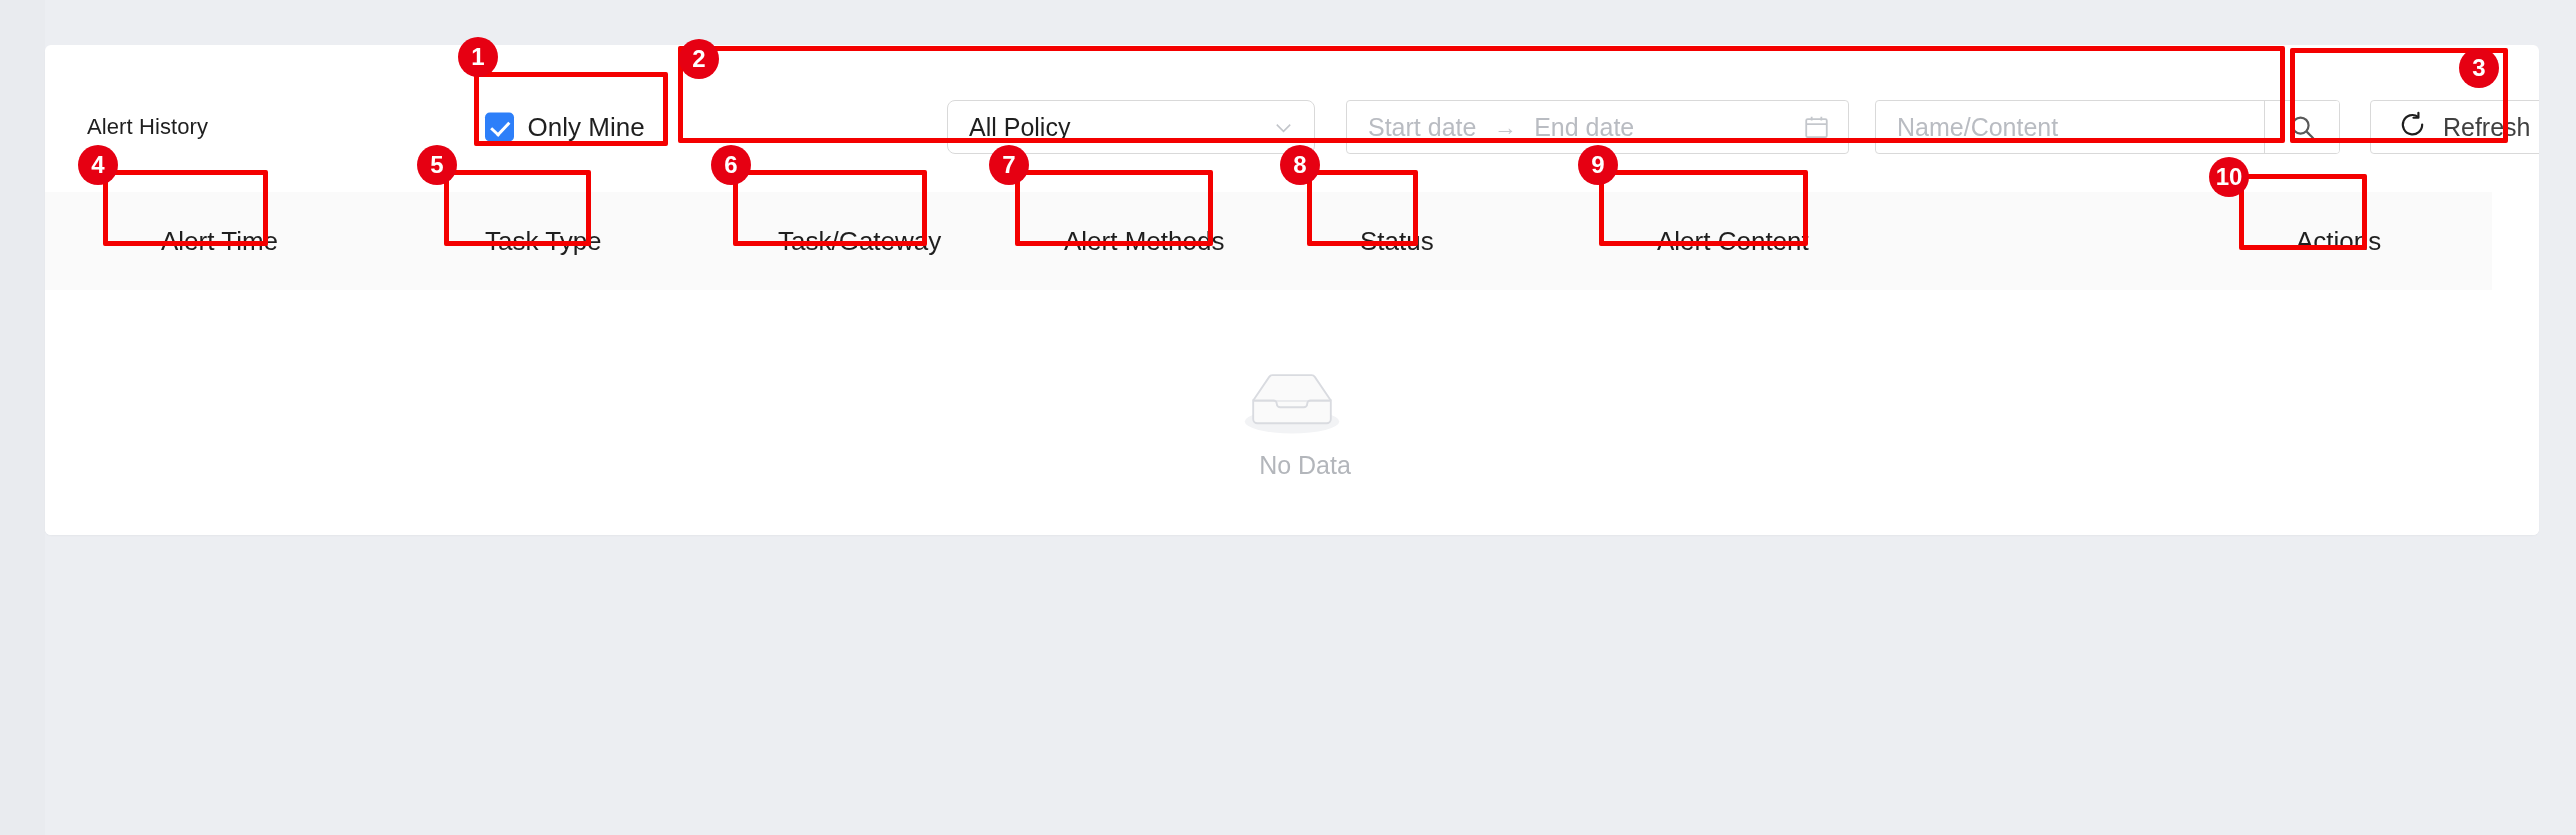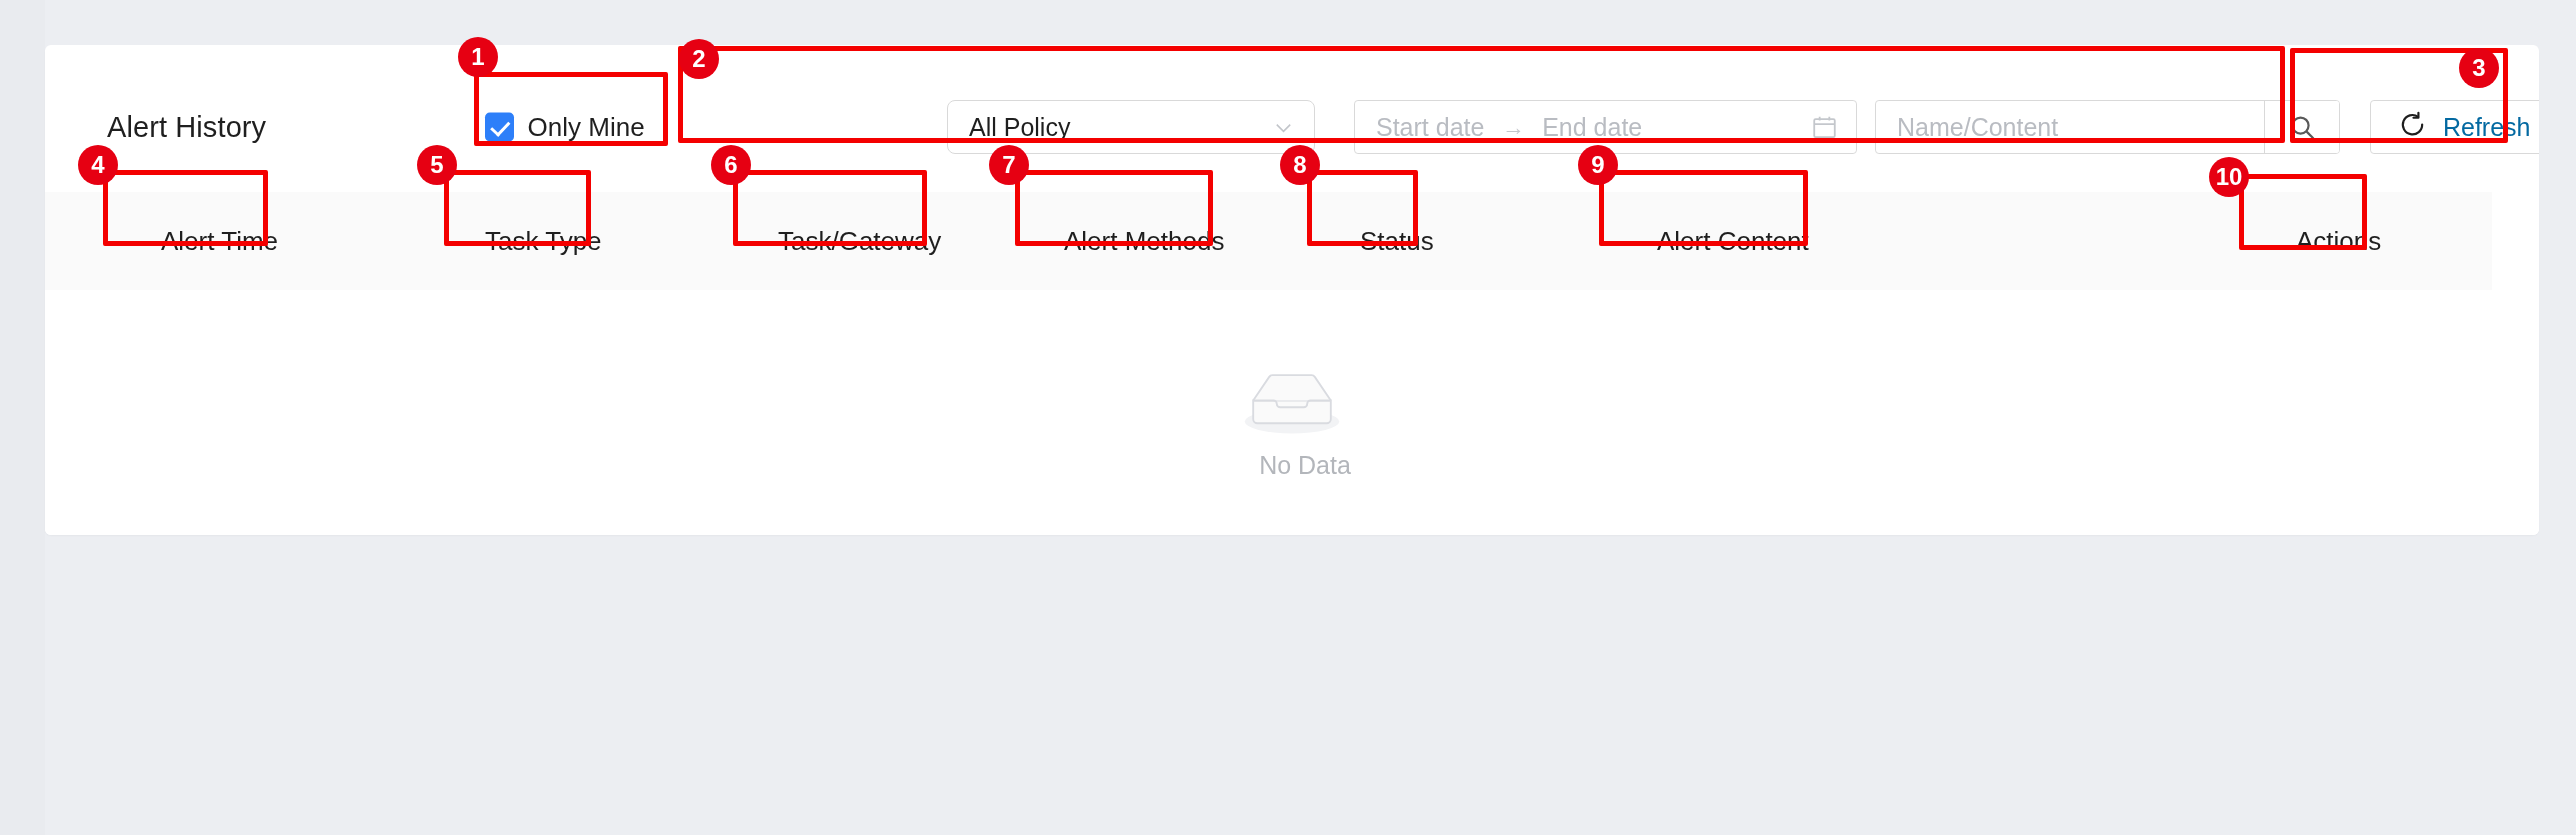--- a/index.html
+++ b/index.html
@@ -41,26 +41,25 @@
     position: absolute;
     left: 0; top: 0;
     width: 100%;
     height: 147px;
   }
   .page-title {
     position: absolute;
     left: 42px;
     top: 82px;
     transform: translateY(-50%);
-    font-size: 29px;
+    font-size: 22px;
     color: #1f1f1f;
     font-weight: 400;
     letter-spacing: 0.1px;
     white-space: nowrap;
-    margin-left: 20px;
   }
 
   
   .only-mine {
     position: absolute;
     left: 440px;
     top: 82px;
     transform: translateY(-50%);
     display: flex;
     align-items: center;
@@ -113,21 +112,20 @@
     display: inline-block;
   }
   .chev svg { display: block; }
 
   #select-types { left: 687px; width: 201px; }
   #select-policy { left: 902px; width: 368px; border-radius: 8px; }
 
   #date-range {
     left: 1301px; width: 503px;
     padding: 0 0 0 0;
-    margin-left: 8px;
   }
   #date-range .seg {
     font-size: 25px;
     color: #b9bcc2;
     white-space: nowrap;
   }
   #date-range .start { padding-left: 21px; }
   #date-range .arrow { padding: 0 17.4px; color: #c4c7cc; font-size: 23px; }
   #date-range .cal {
     margin-left: auto; margin-right: 17.4px;
@@ -159,21 +157,21 @@
     color: #595959;
   }
 
   #refresh-btn {
     left: 2325px;
     width: 189px;
     justify-content: center;
     gap: 15.5px;
     cursor: pointer;
   }
-  #refresh-btn .r-label { font-size: 25px; color: #0369a1; }
+  #refresh-btn .r-label { font-size: 25px; color: #404040; }
 
   
   .table-head {
     position: absolute;
     left: 0;
     top: 147px;
     width: 2447px;
     height: 98px;
     background: #fafafa;
     border-bottom: 1px solid #f0f0f0;

